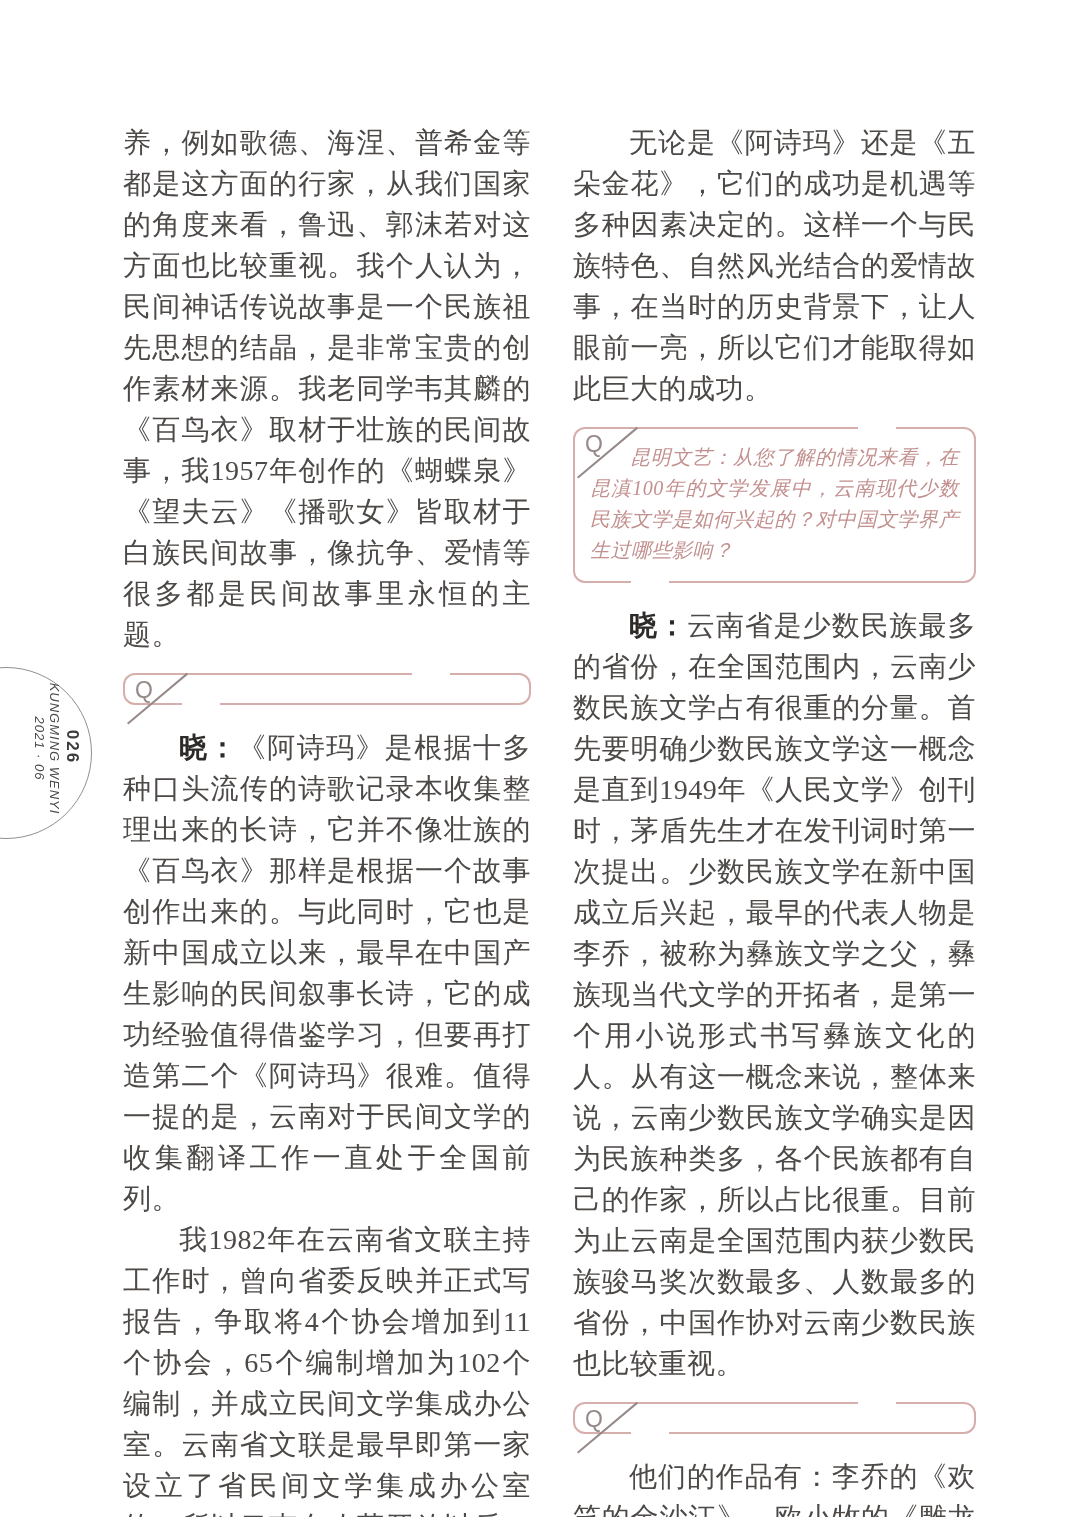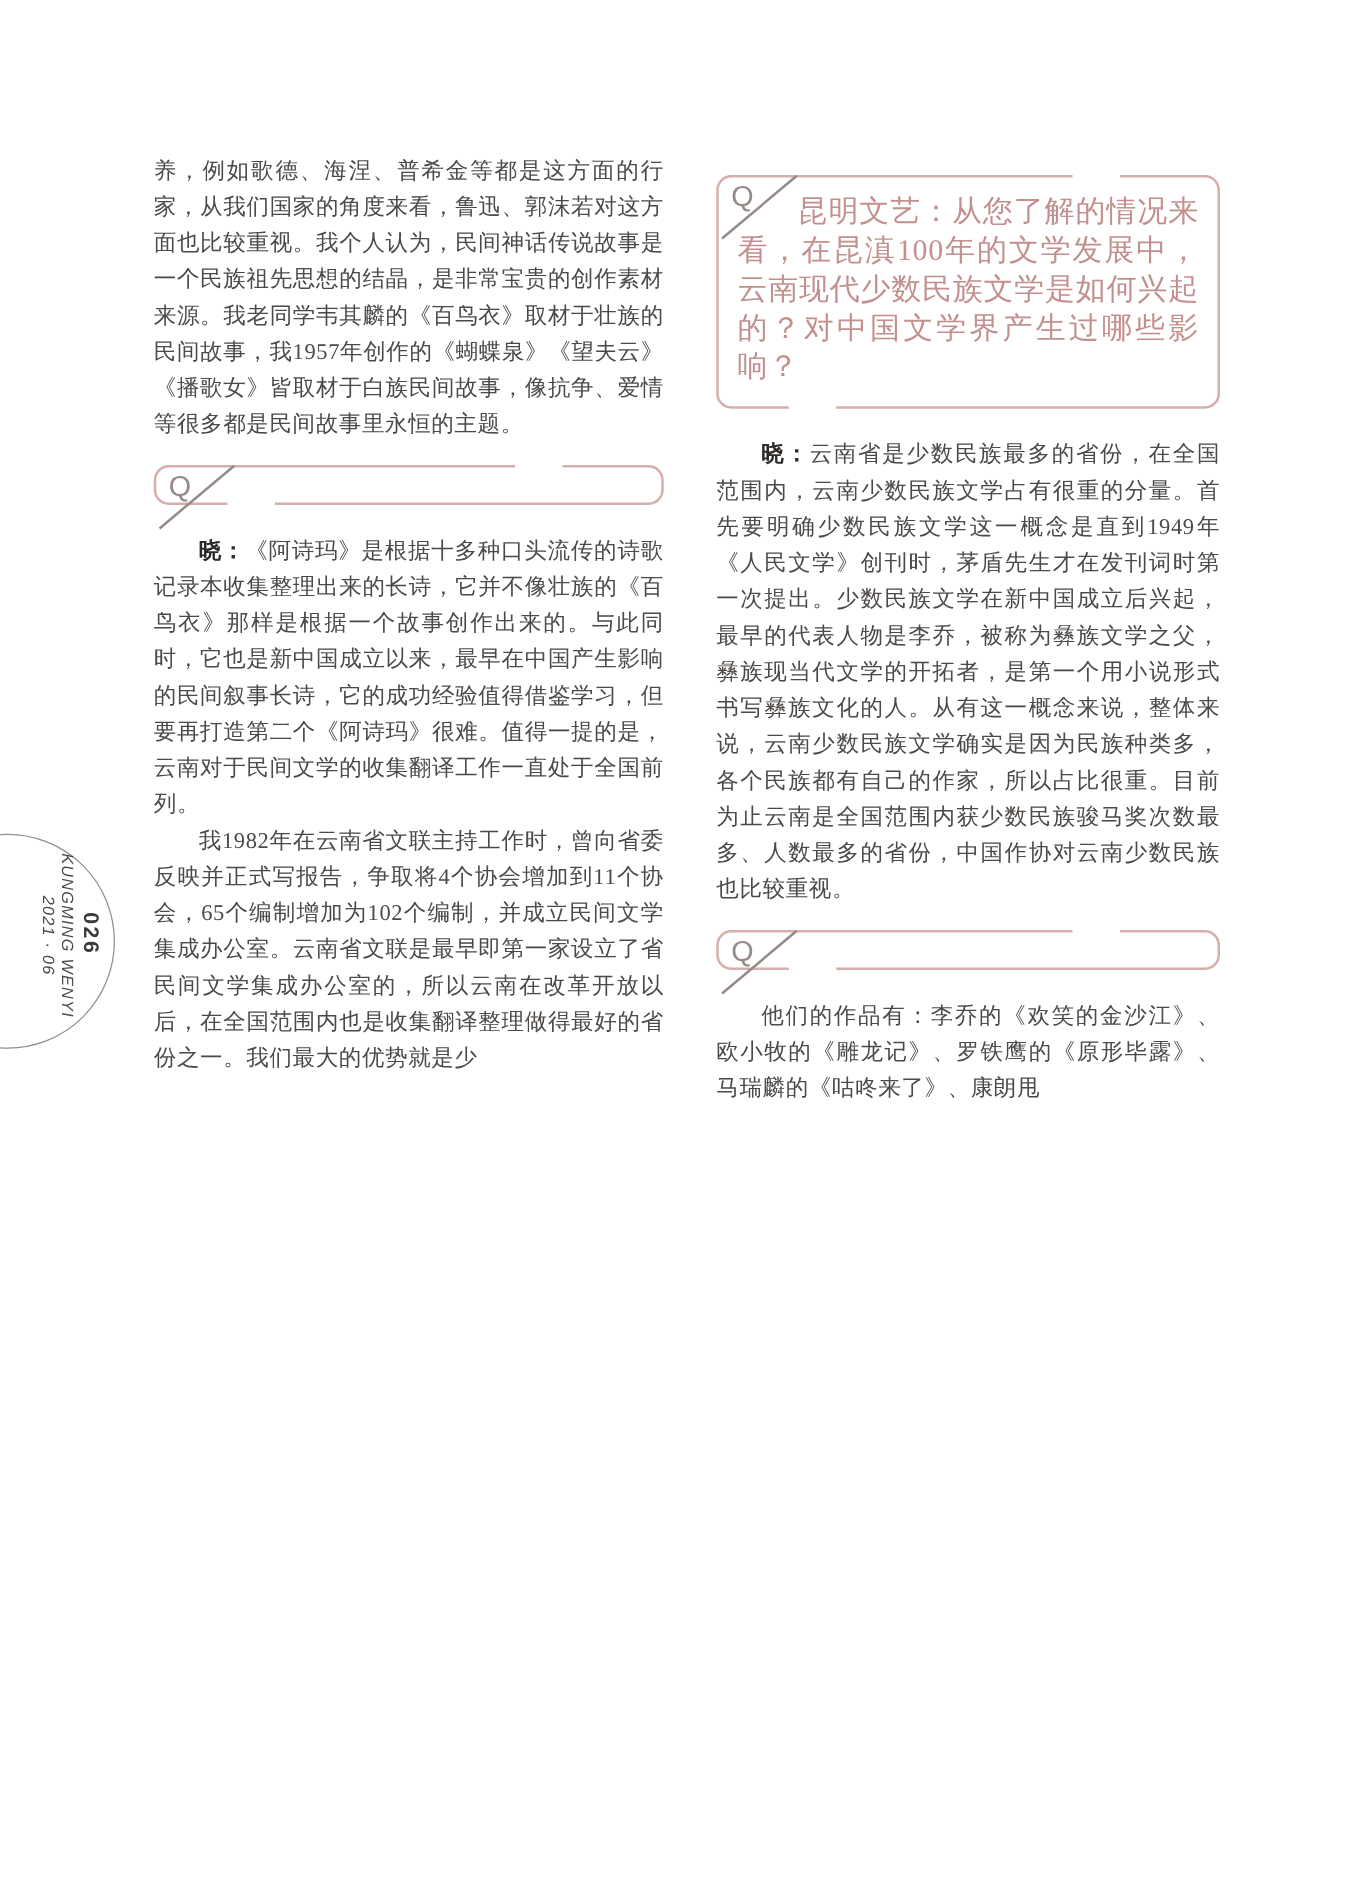--- a/index.html
+++ b/index.html
@@ -66,22 +66,22 @@
   
   .col {
     position: absolute;
     top: 122px;
   }
   .col-left  { left: 123px; width: 408px; }
   .col-right { left: 573px; width: 403px; }
 
   .body-p {
     margin: 0;
-    font-size: 18px;
-    line-height: 29px;
+    font-size: 28px;
+    line-height: 41px;
     color: #4c4947;
     text-align: justify;
     text-indent: 2em;
     letter-spacing: 0.5px;
   }
   .body-p.noindent { text-indent: 0; }
   .speaker {
     font-weight: bold;
     color: #2d2a28;
   }
@@ -90,26 +90,27 @@
   .qbox {
     position: relative;
     border: 2px solid #d6aeab;
     border-radius: 12px;
     padding: 13px 15px 15px 15px;
     margin: 18px 0 22px 0;
     background: #ffffff;
   }
   .q-text {
     margin: 0;
-    font-size: 24px;
+    font-size: 20px;
     line-height: 31px;
     color: #c2908e;
     text-align: justify;
     text-indent: 2em;
     letter-spacing: 0.5px;
+    font-style: italic;
   }
   .q-letter {
     position: absolute;
     top: 2px;
     left: 10px;
     font-family: "Liberation Sans", sans-serif;
     font-size: 23px;
     line-height: 26px;
     color: #968a88;
   }
@@ -156,20 +157,21 @@
 
     <p class="body-p"><span class="speaker">晓：</span><span>《阿诗玛》是根据十多种口头流传的诗歌记录本收集整理出来的长诗，它并不像壮族的《百鸟衣》那样是根据一个故事创作出来的。与此同时，它也是新中国成立以来，最早在中国产生影响的民间叙事长诗，它的成功经验值得借鉴学习，但要再打造第二个《阿诗玛》很难。值得一提的是，云南对于民间文学的收集翻译工作一直处于全国前列。</span></p>
 
     <p class="body-p">我1982年在云南省文联主持工作时，曾向省委反映并正式写报告，争取将4个协会增加到11个协会，65个编制增加为102个编制，并成立民间文学集成办公室。云南省文联是最早即第一家设立了省民间文学集成办公室的，所以云南在改革开放以后，在全国范围内也是收集翻译整理做得最好的省份之一。我们最大的优势就是少</p>
 
   </div>
 
   <div class="col col-right">
 
 
+    <p class="body-p">无论是《阿诗玛》还是《五朵金花》，它们的成功是机遇等多种因素决定的。这样一个与民族特色、自然风光结合的爱情故事，在当时的历史背景下，让人眼前一亮，所以它们才能取得如此巨大的成功。</p>
 
     <div class="qbox">
       <span class="q-letter">Q</span>
       <span class="q-slash"></span>
       <span class="gap-top"></span>
       <span class="gap-bottom"></span>
       <p class="q-text"><span>昆明文艺：</span><span>从您了解的情况来看，在昆滇100年的文学发展中，云南现代少数民族文学是如何兴起的？对中国文学界产生过哪些影响？</span></p>
     </div>
 
     <p class="body-p"><span class="speaker">晓：</span><span>云南省是少数民族最多的省份，在全国范围内，云南少数民族文学占有很重的分量。首先要明确少数民族文学这一概念是直到1949年《人民文学》创刊时，茅盾先生才在发刊词时第一次提出。少数民族文学在新中国成立后兴起，最早的代表人物是李乔，被称为彝族文学之父，彝族现当代文学的开拓者，是第一个用小说形式书写彝族文化的人。从有这一概念来说，整体来说，云南少数民族文学确实是因为民族种类多，各个民族都有自己的作家，所以占比很重。目前为止云南是全国范围内获少数民族骏马奖次数最多、人数最多的省份，中国作协对云南少数民族也比较重视。</span></p>

